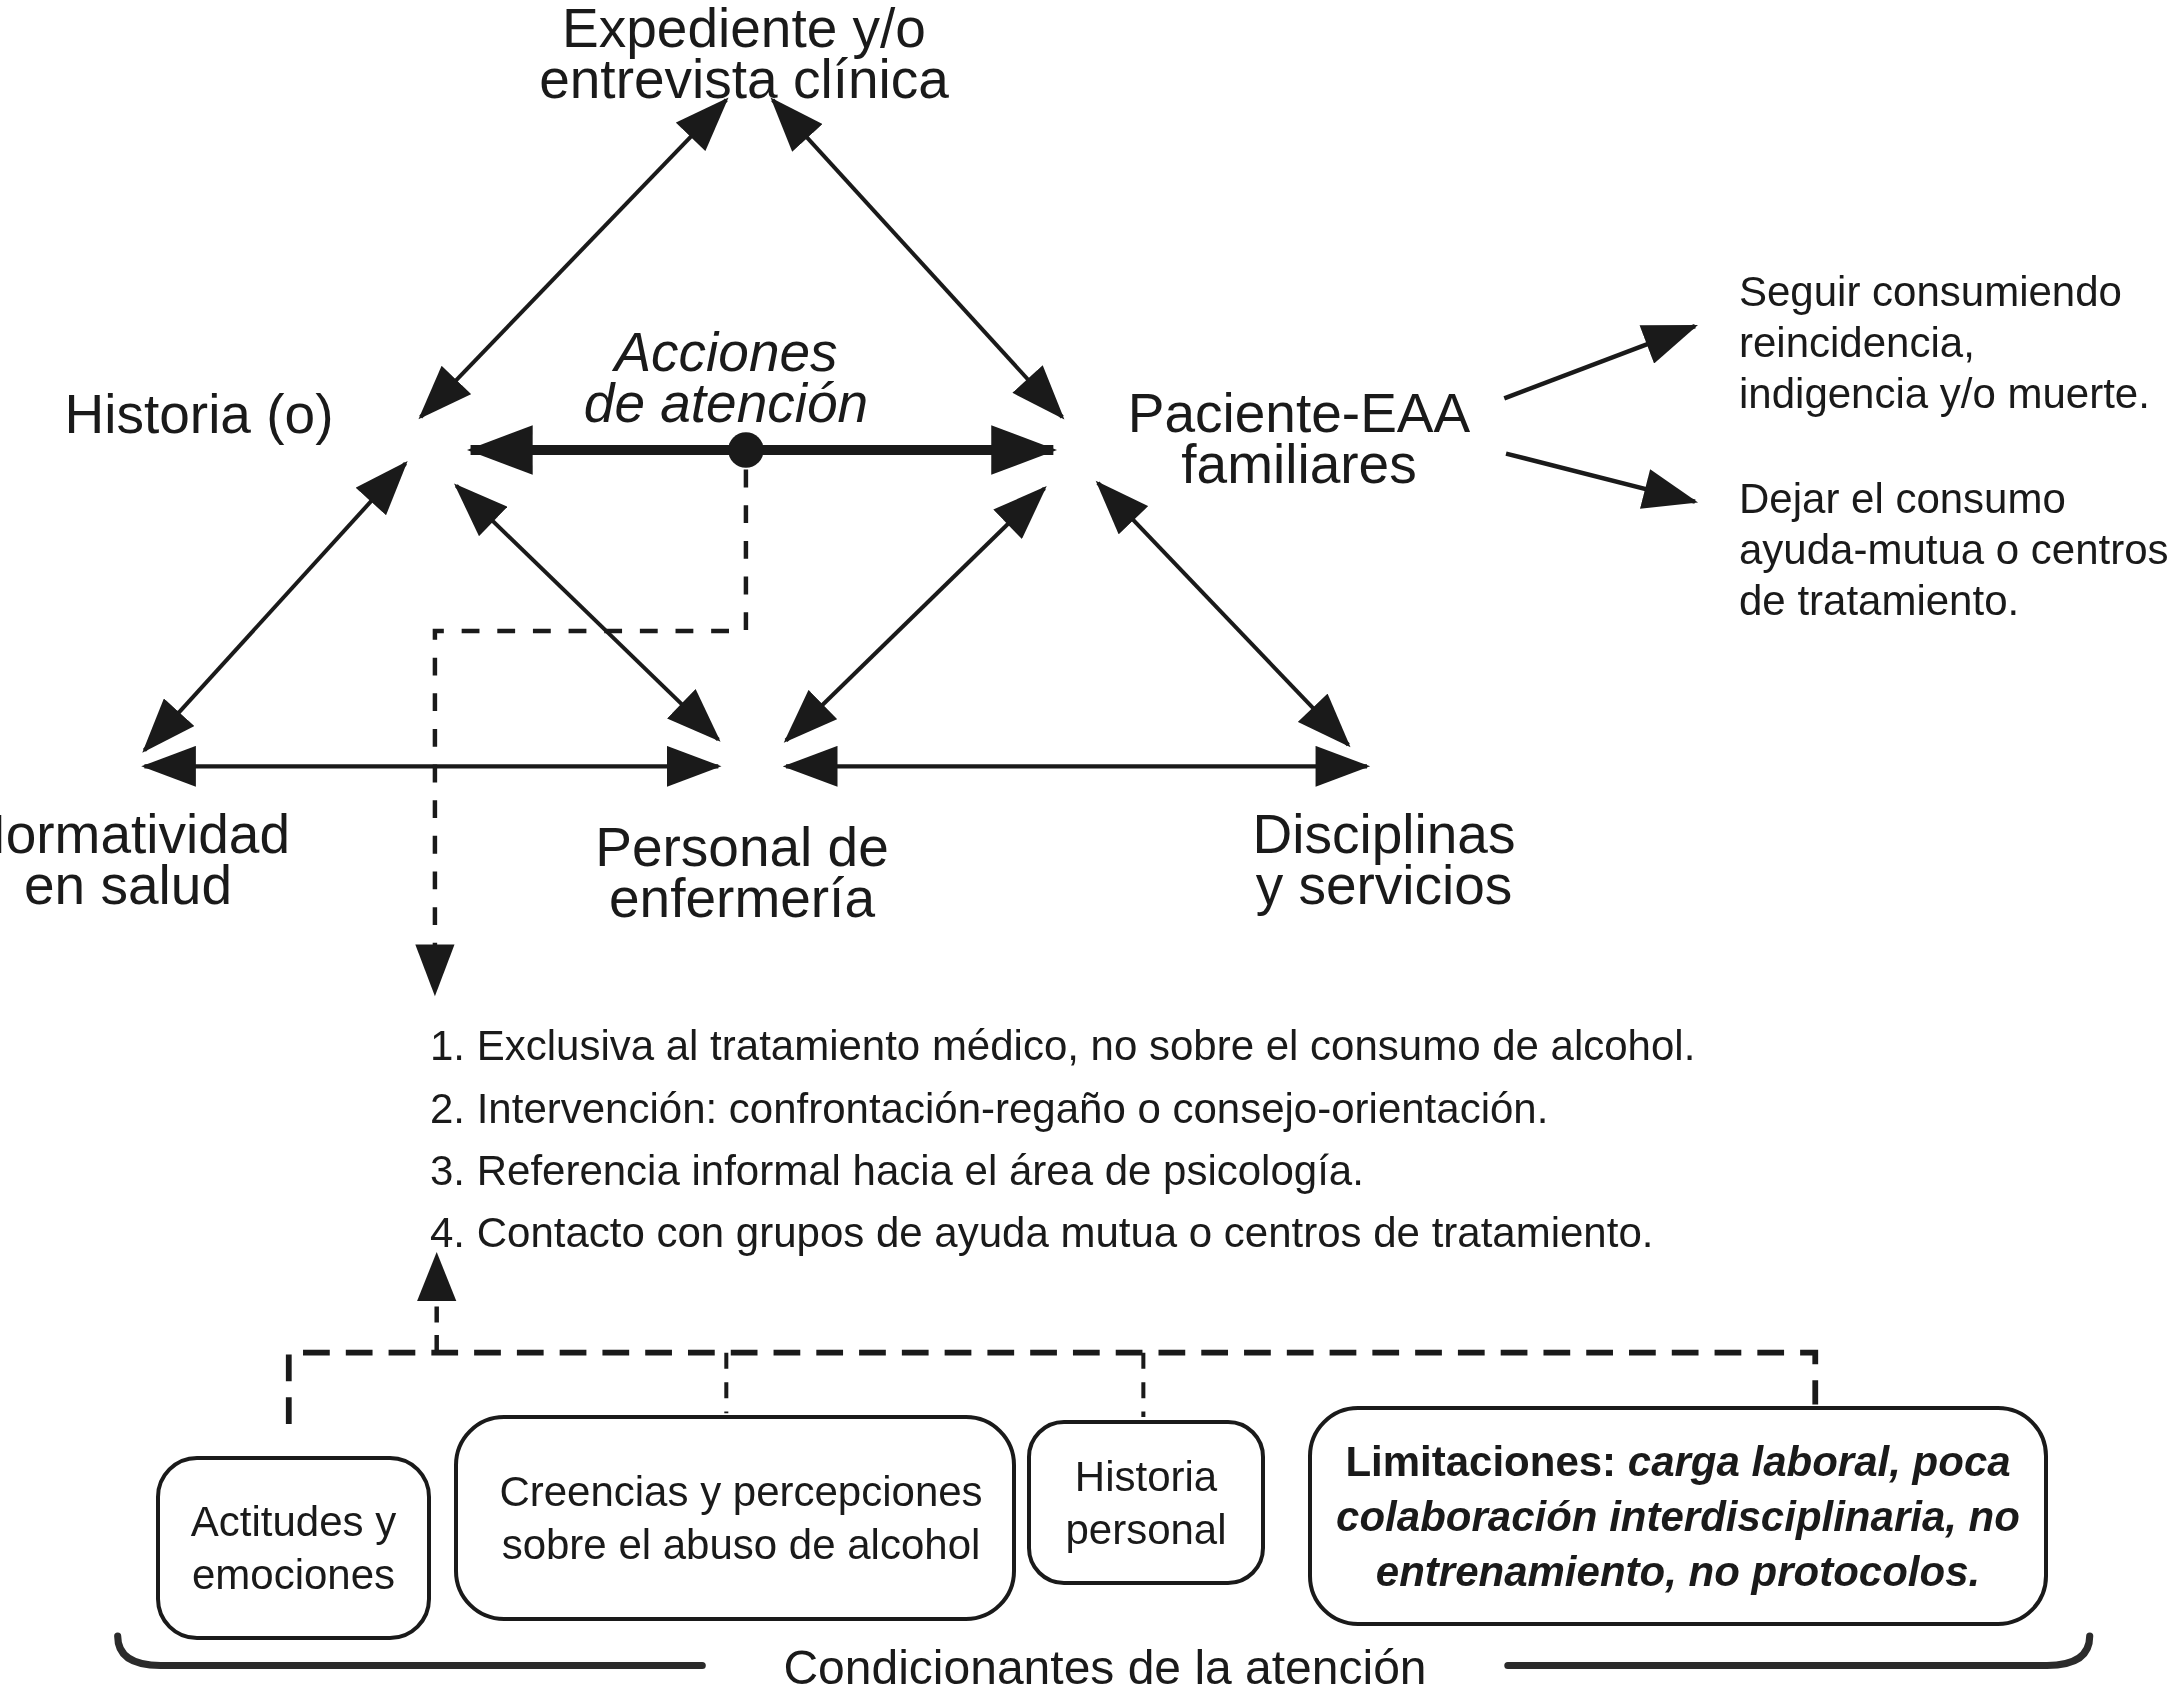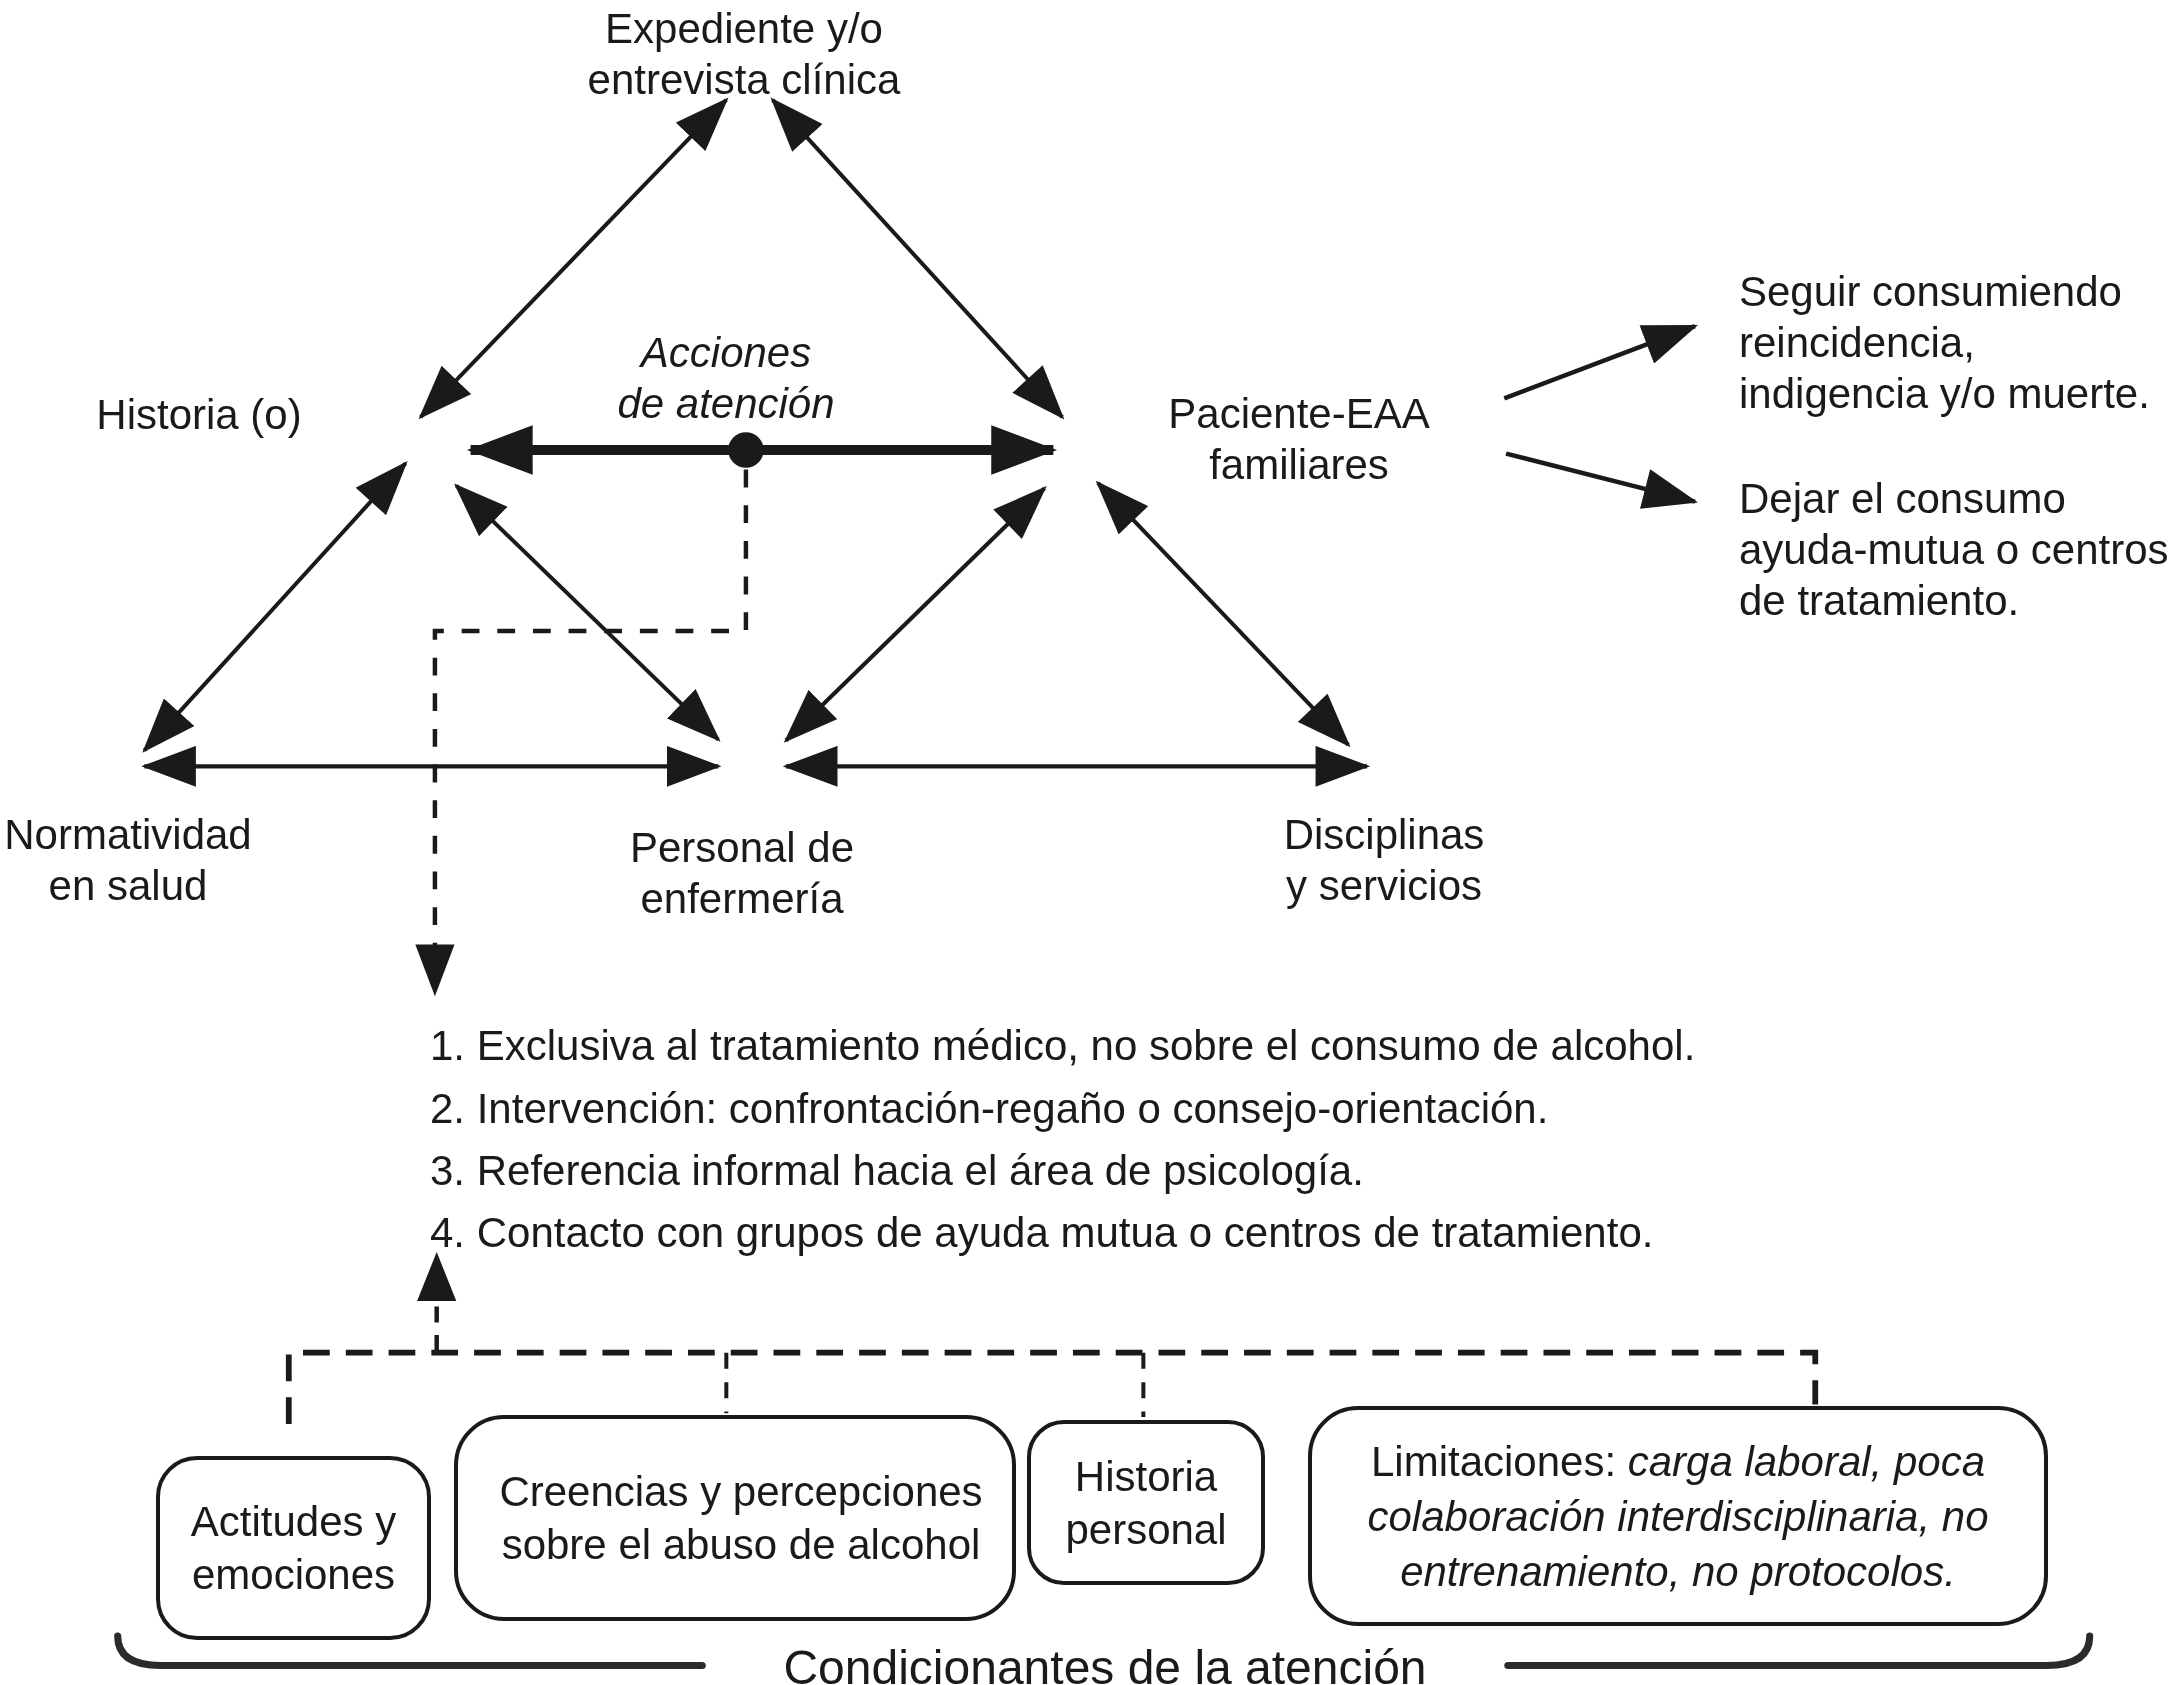--- a/index.html
+++ b/index.html
@@ -8,21 +8,21 @@
     width:2178px;
     height:1686px;
     background:#ffffff;
     overflow:hidden;
     font-family:"Liberation Sans", sans-serif;
     color:#1a1a1a;
   }
   .lyr{position:absolute;left:0;top:0;width:2178px;height:1686px;}
   .lbl{
     position:absolute;
-    font-size:42px;
+    font-size:55px;
     line-height:51px;
     text-align:center;
     white-space:nowrap;
     transform:translateX(-50%);
   }
   .blk{
     position:absolute;
     font-size:42px;
     line-height:51px;
     text-align:left;
@@ -154,21 +154,21 @@
   <div class="rbox" style="left:454px;top:1415px;width:542px;height:198px;border-radius:50px;padding-left:12px;">
     <div>Creencias y percepciones</div>
     <div>sobre el abuso de alcohol</div>
   </div>
 
   <div class="rbox" style="left:1027px;top:1420px;width:230px;height:157px;border-radius:37px;">
     <div>Historia</div>
     <div>personal</div>
   </div>
 
-  <div class="rbox" style="left:1308px;top:1406px;width:732px;height:212px;border-radius:50px;line-height:55px;">
+  <div class="rbox" style="left:1308px;top:1406px;width:732px;height:212px;border-radius:50px;line-height:55px;font-weight:bold;">
     <div>
       <span>Limitaciones: </span><span class="it">carga laboral, poca</span>
     </div>
     <div class="it">colaboración interdisciplinaria, no</div>
     <div class="it">entrenamiento, no protocolos.</div>
   </div>
 
   <div class="caption" style="left:1105px;top:1641px;">Condicionantes de la atención</div>
 
 </div>

